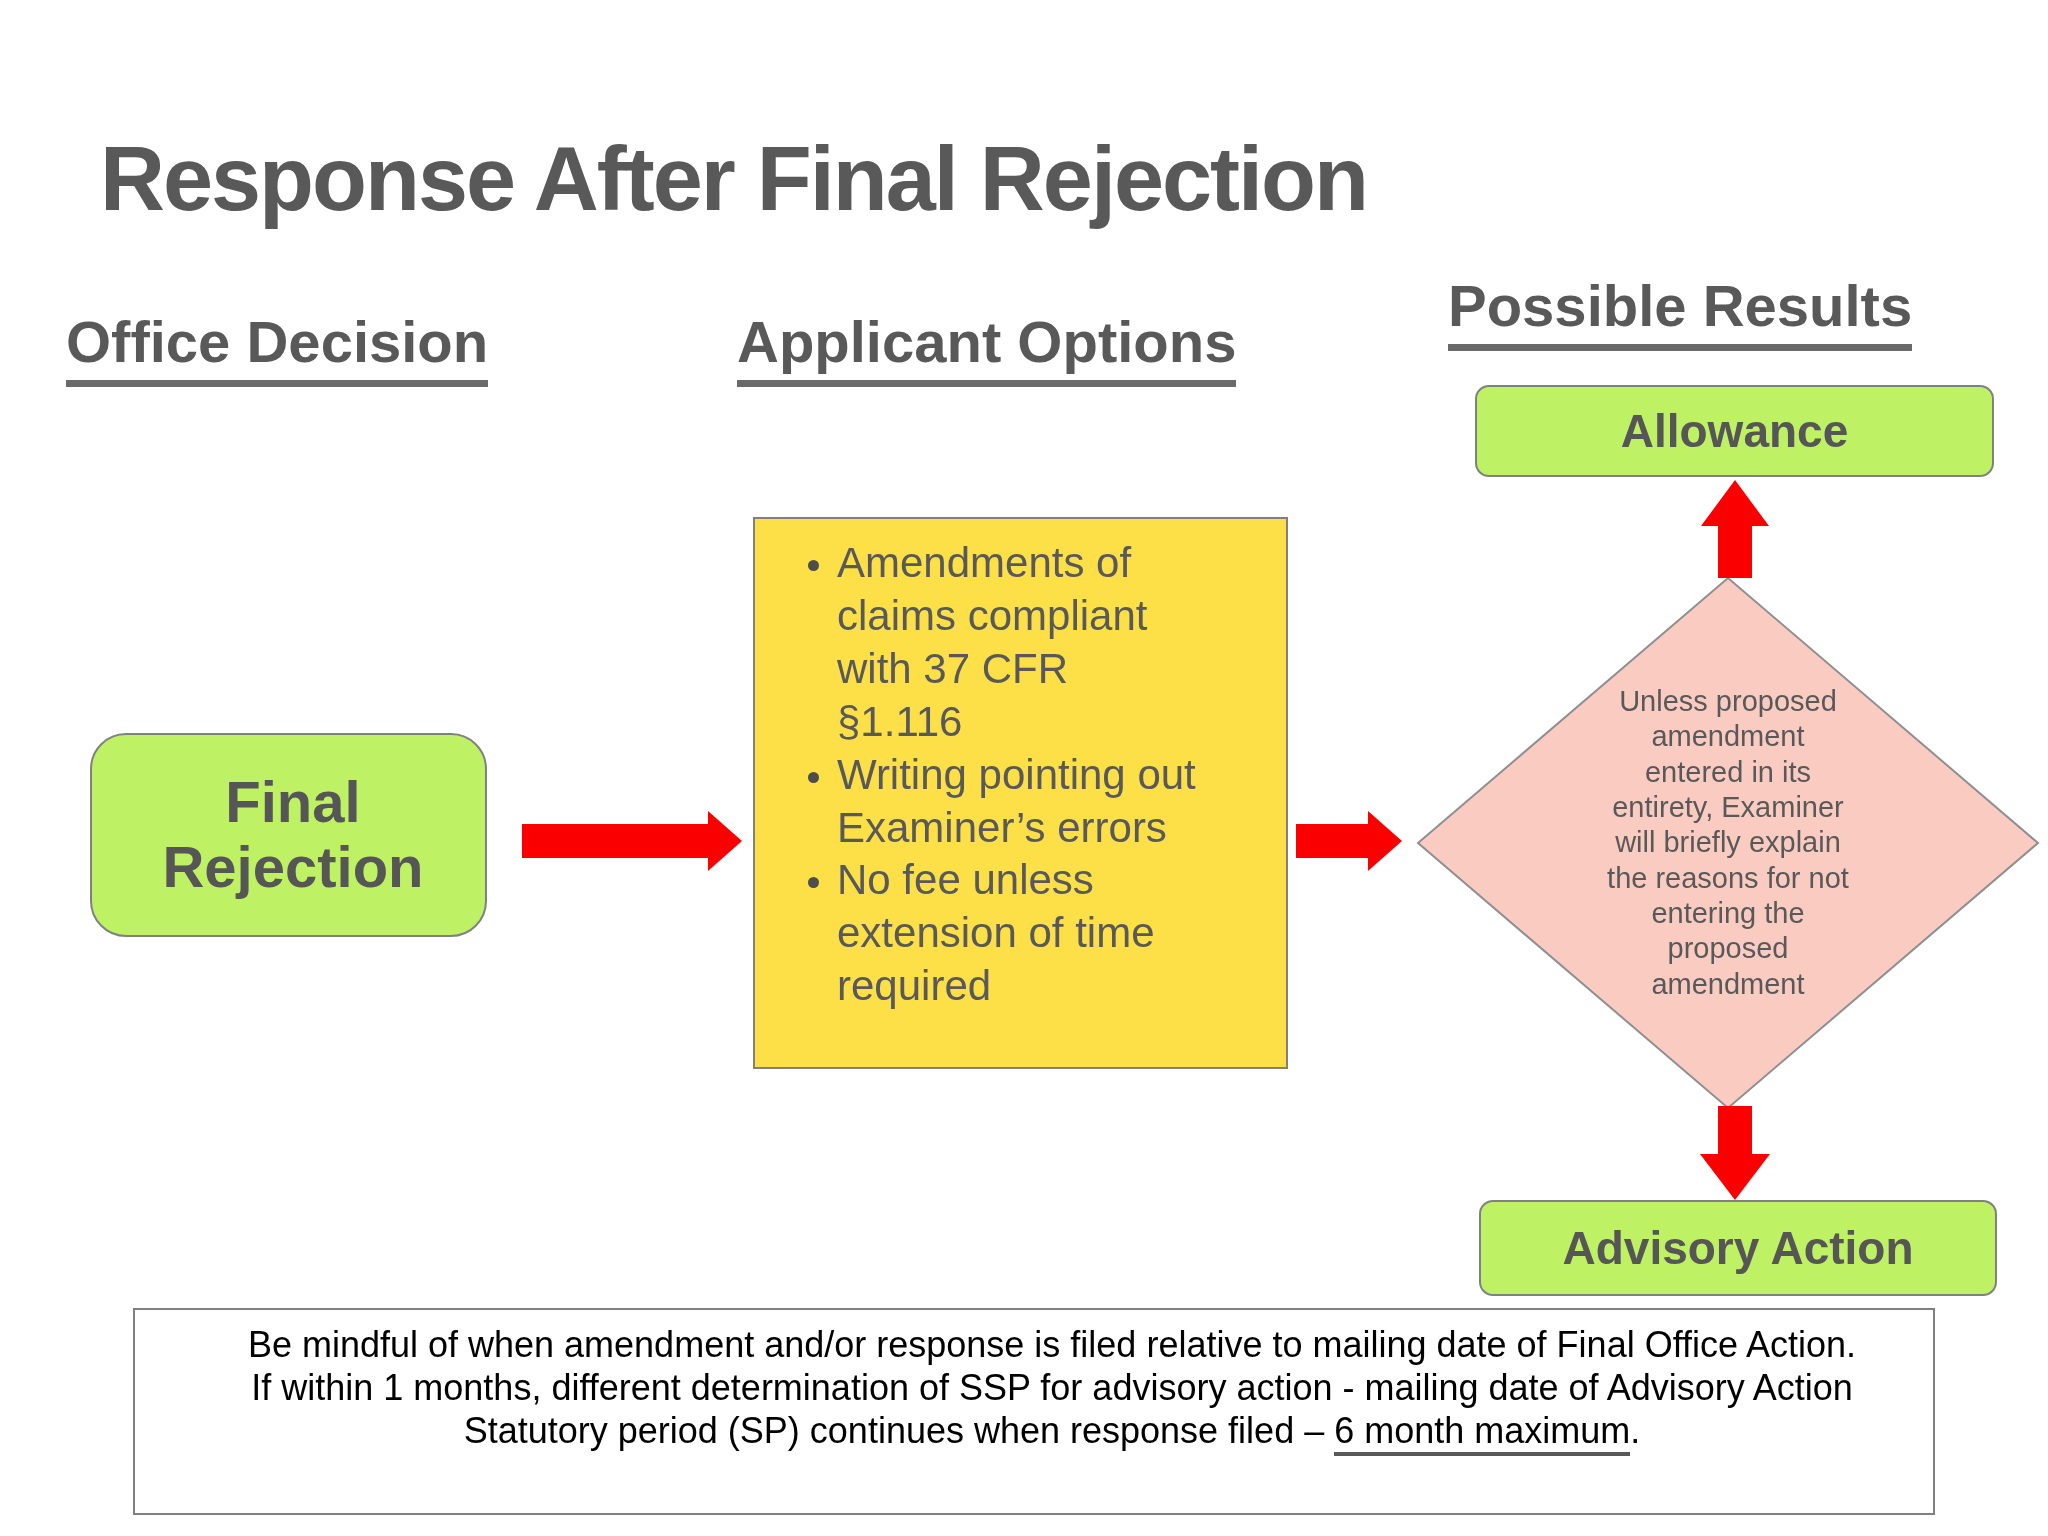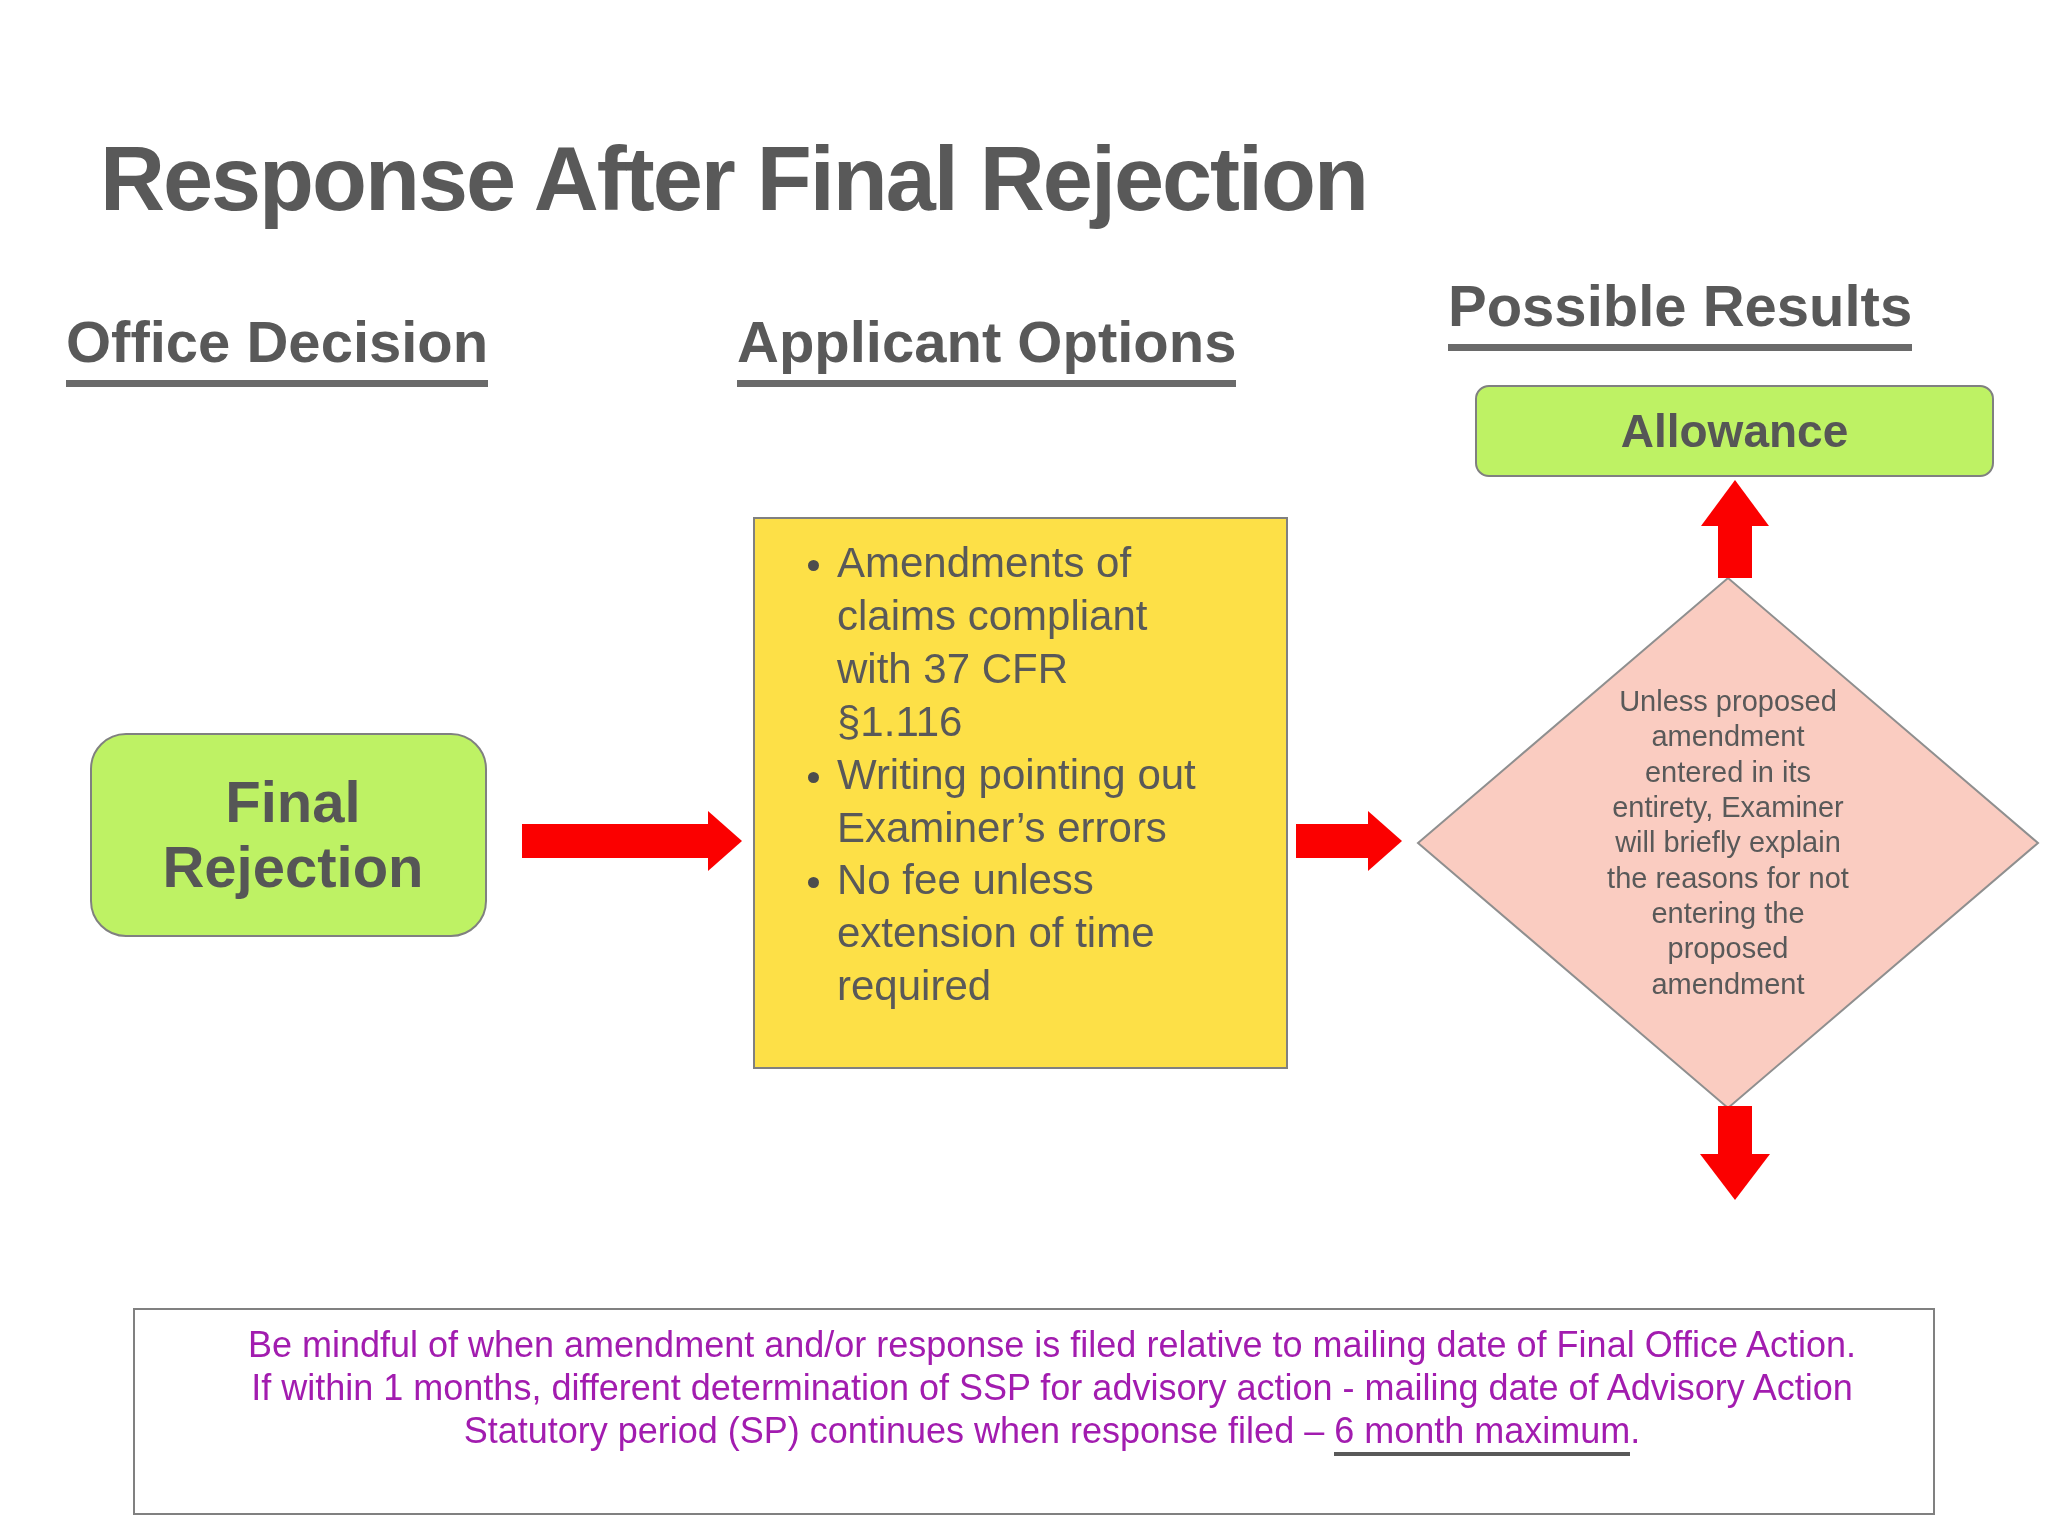--- a/index.html
+++ b/index.html
@@ -145,21 +145,21 @@
   .note-box {
     box-sizing: border-box;
     left: 133px; top: 1308px;
     width: 1802px; height: 207px;
     border: 2px solid #808080;
     background: #ffffff;
     padding-top: 13px;
     text-align: center;
     font-size: 36px;
     line-height: 43px;
-    color: #a21caf;
+    color: #000000;
     padding-left: 36px;
   }
   .note-line { margin: 0; }
   .u-line {
     border-bottom: 4px solid #595959;
     padding-bottom: 1px;
   }
 </style>
 </head>
 <body>
@@ -221,20 +221,23 @@
   <div class="abs v-arrow arrow-up">
     <div class="head-up"></div>
     <div class="shaft"></div>
   </div>
 
   <div class="abs v-arrow arrow-down">
     <div class="shaft"></div>
     <div class="head-down"></div>
   </div>
 
+  <div class="abs node-box advisory">
+    <span>Advisory Action</span>
+  </div>
 
   <div class="abs note-box">
     <div class="note-line">Be mindful of when amendment and/or response is filed relative to mailing date of Final Office Action.</div>
     <div class="note-line">If within 1 months, different determination of SSP for advisory action - mailing date of Advisory Action</div>
     <div class="note-line"><span>Statutory period (SP) continues when response filed – </span><span class="u-line">6 month maximum</span><span>.</span></div>
   </div>
 
 </div>
 
 </body></html>

